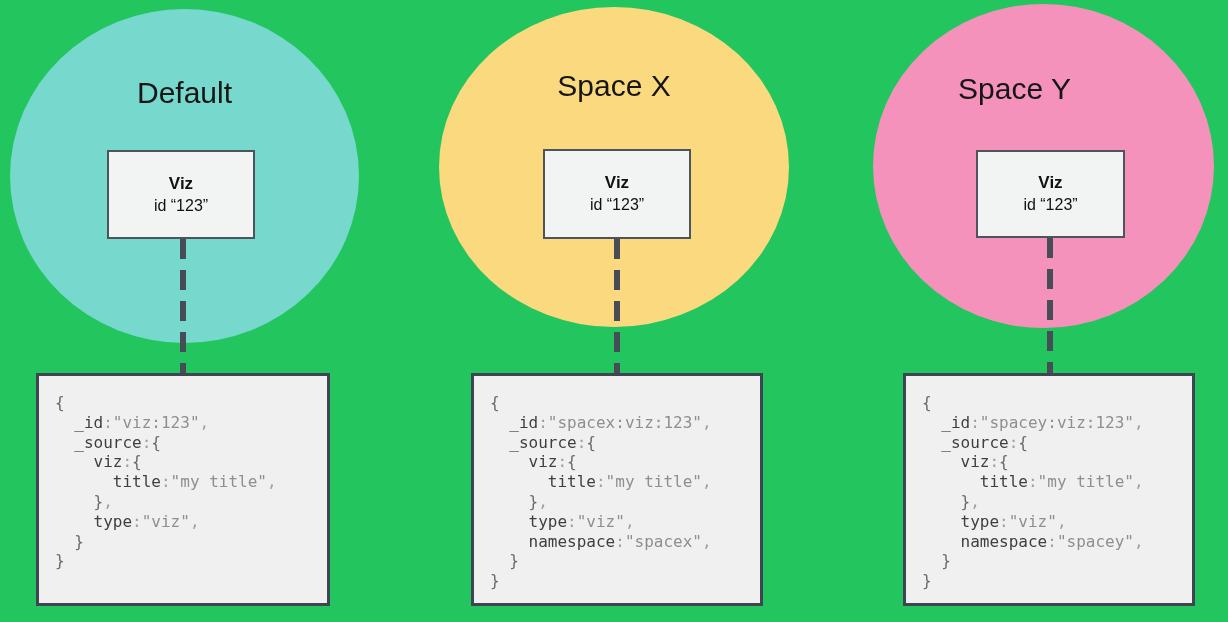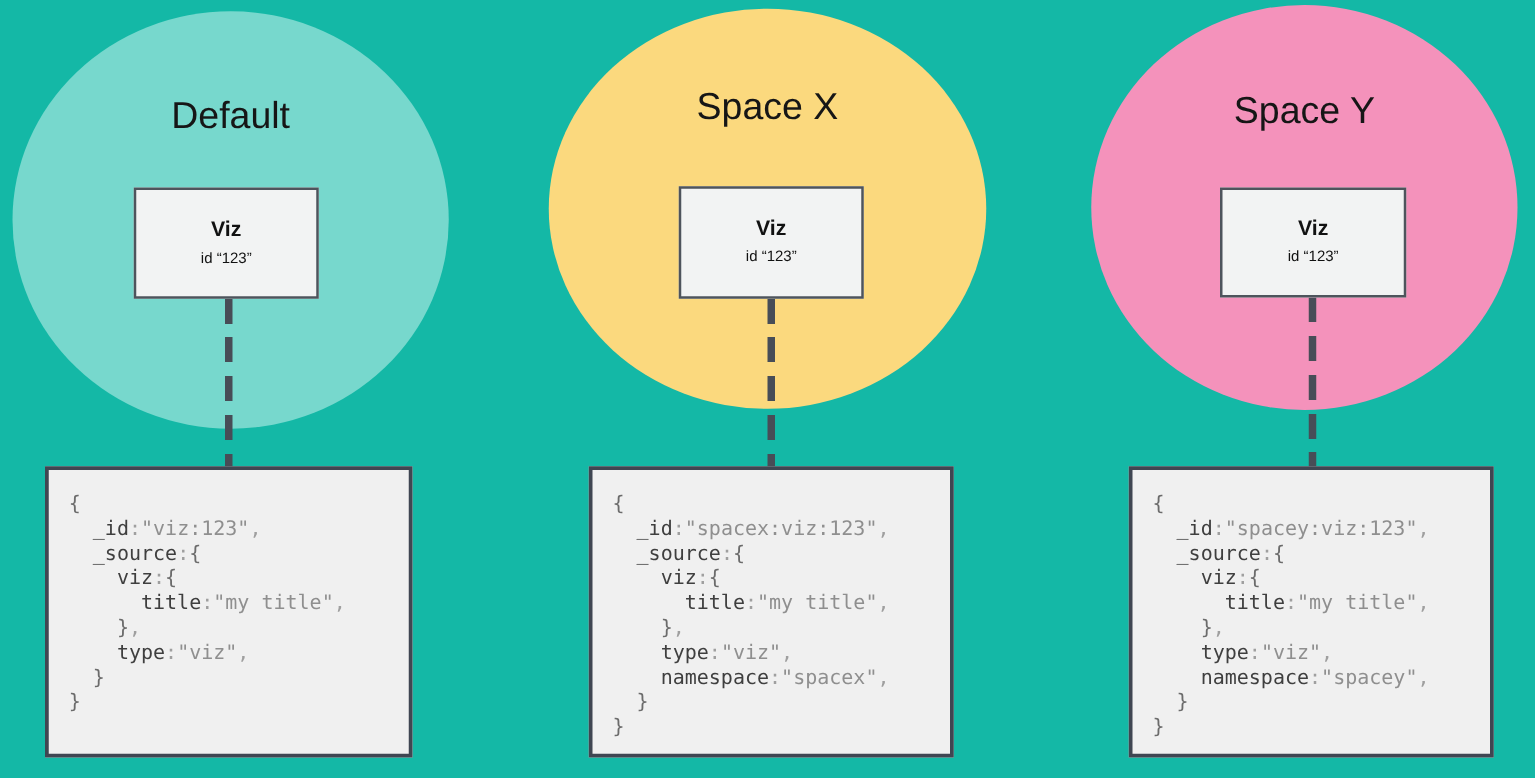--- a/index.html
+++ b/index.html
@@ -1,29 +1,29 @@
 <!DOCTYPE html>
 <html style="--tok-key: #3f3f3f; --tok-str: #8f8f8f; --tok-val: #8f8f8f; --tok-punct: #9f9f9f; --tok-brace: #6b6b6b;"><head>
 <meta charset="utf-8">
 <style>
   html,body{margin:0;padding:0;background:#ffffff;}
   body{font-family:"Liberation Sans",sans-serif;}
-  .stage{position:relative;width:1228px;height:622px;background:#14b8a6;overflow:hidden;}
+  .stage{position:relative;width:1228px;height:622px;background:#22c55e;overflow:hidden;}
 
   .circle{position:absolute;border-radius:50%;}
   .space-title{position:absolute;font-size:30px;color:#161616;text-align:center;}
 
   .viz-box{
     position:absolute;box-sizing:border-box;
     background:#f2f3f3;border:2px solid #4e545c;
     display:flex;flex-direction:column;align-items:center;justify-content:center;
     text-align:center;
   }
   .viz-label{font-weight:bold;font-size:17px;color:#111111;line-height:22px;}
-  .viz-id{font-size:12px;color:#111111;line-height:22px;}
+  .viz-id{font-size:16px;color:#111111;line-height:22px;}
 
   .connector{
     position:absolute;width:6px;
     background:repeating-linear-gradient(to bottom,#474d57 0 20px,transparent 20px 31px);
   }
 
   .code-box{
     position:absolute;box-sizing:border-box;
     background:#f0f0f0;border:3px solid #3f4652;
     padding:17px 6px 0 16px;
@@ -48,21 +48,21 @@
 
   
   .p1 .circle{left:439px;top:7px;width:350px;height:320px;}
   .p1 .space-title{left:439px;top:69px;width:350px;}
   .p1 .viz-box{left:543px;top:149px;width:148px;height:90px;}
   .p1 .connector{left:614px;top:239px;height:135px;}
   .p1 .code-box{left:471px;top:373px;width:292px;height:233px;}
 
   
   .p2 .circle{left:873px;top:4px;width:341px;height:324px;}
-  .p2 .space-title{left:873px;top:72px;width:341px;}
+  .p2 .space-title{left:844px;top:72px;width:341px;}
   .p2 .viz-box{left:976px;top:150px;width:149px;height:88px;}
   .p2 .connector{left:1047px;top:238px;height:136px;}
   .p2 .code-box{left:903px;top:373px;width:292px;height:233px;}
 </style>
 </head>
 <body>
 
 <div class="stage">
 
   <section class="panel p0">

